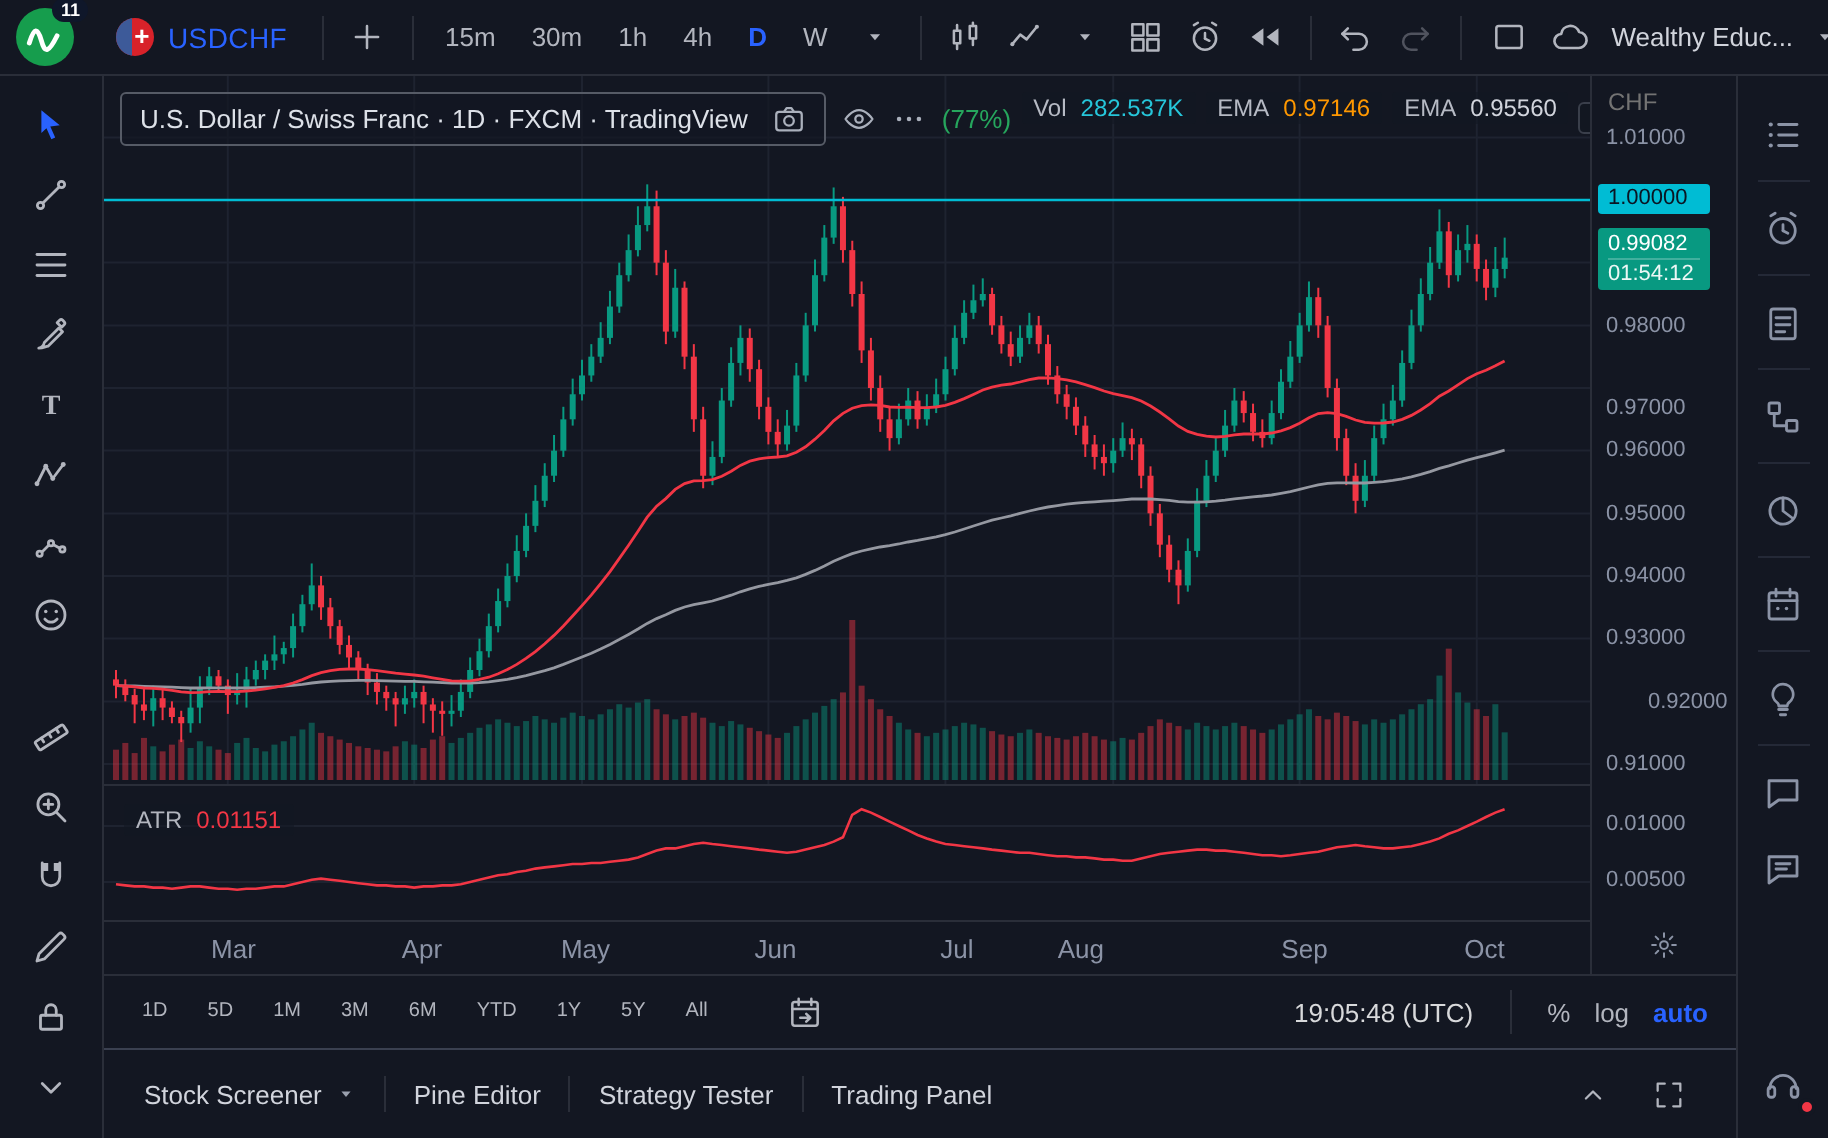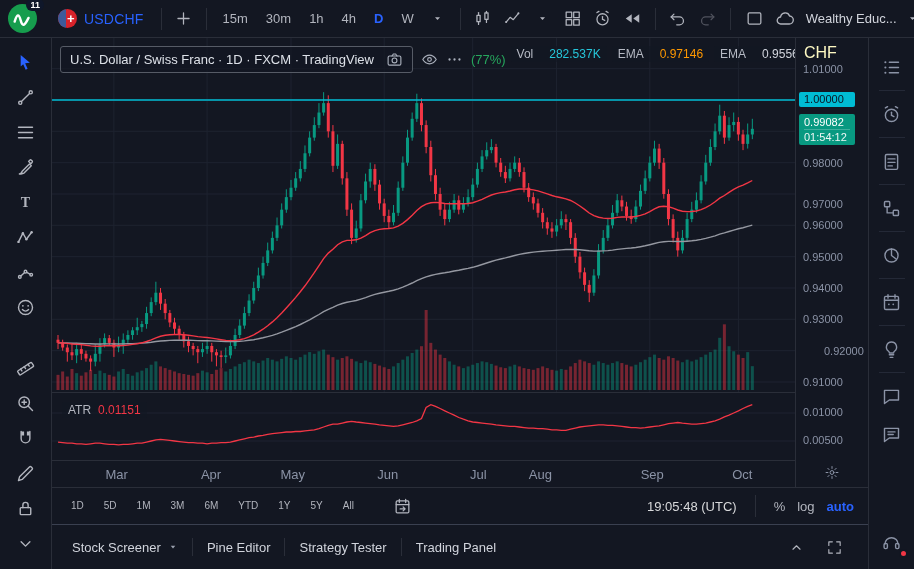--- a/index.html
+++ b/index.html
@@ -56,42 +56,42 @@
   .center { flex:1; min-width:0; display:flex; flex-direction:column; }
   .panes-row { display:flex; height:449px; }
   .panes { width:743px; flex:none; position:relative; }
   .main-pane { height:354px; position:relative; overflow:hidden; }
   .atr-pane { height:68px; position:relative; border-top:1px solid #2a2e39; overflow:hidden; }
   .time-axis { height:27px; border-top:1px solid #2a2e39; position:relative; }
   .month { position:absolute; top:6px; width:28px; text-align:right; font-size:13px; color:#8b93a6; }
 
   .price-axis { width:73px; flex:none; border-left:1px solid #2a2e39; position:relative;
     font-size:11px; color:#8b93a6; cursor:ns-resize; }
-  .pa-currency { position:absolute; top:6px; left:8px; font-size:16px; color:#fef9c3; }
+  .pa-currency { position:absolute; top:6px; left:8px; font-size:12px; color:#737373; }
   .pa-label { position:absolute; left:7px; height:14px; line-height:14px; font-size:11px; color:#8b93a6; }
   .badge-cyan { position:absolute; left:3px; z-index:3; background:#00bcd4; color:#0a1422;
     font-size:11px; line-height:15px; padding:0 5px; border-radius:2px; min-width:56px; }
   .badge-green { position:absolute; left:3px; z-index:3; background:#089981; color:#fff;
     font-size:11px; line-height:14px; padding:1px 5px; border-radius:2px; min-width:56px; }
   .badge-green .cd { opacity:.92; border-top:1px solid rgba(255,255,255,.25); }
   .pa-gear { position:absolute; top:427px; left:50%; transform:translateX(-50%); color:#8b93a6;
     cursor:pointer; }
   .pa-gear svg { width:15px; height:15px; }
 
   
   .legend { position:absolute; top:8px; left:8px; z-index:5; display:flex; flex-direction:row;
     align-items:flex-start; gap:5px; }
   .legend-row1 { display:flex; align-items:center; gap:8px; }
   .title-box { display:flex; align-items:center; gap:12px; border:1px solid #565b66;
     background:rgba(19,23,34,.7); padding:4px 9px; border-radius:3px; color:#dde1e8;
     font-size:13px; cursor:pointer; white-space:nowrap; }
   .lg-icon { color:#aab0bc; cursor:pointer; display:flex; }
   .lg-icon svg { width:17px; height:17px; }
   .pct { color:#26a65d; font-size:13px; }
-  .legend-row { display:flex; gap:16px; align-items:center; background:rgba(19,23,34,.55);
+  .legend-row { display:flex; gap:7px; align-items:center; background:rgba(19,23,34,.55);
     padding:1px 6px; border-radius:2px; color:#b6bac4; font-size:12px; cursor:pointer; }
   .v-cyan { color:#26c6da; }
   .v-orange { color:#ff9800; }
   .v-gray { color:#d1d4dc; }
   .v-red { color:#f23645; }
   .collapse-box { width:24px; height:16px; border:1px solid #3a3f4b; background:rgba(19,23,34,.6);
     border-radius:3px; display:flex; align-items:center; justify-content:center; color:#8b93a6;
     margin-top:5px; cursor:pointer; }
   .collapse-box svg { width:11px; height:11px; }
   .atr-legend { position:absolute; top:9px; left:10px; display:flex; gap:7px; align-items:center;

